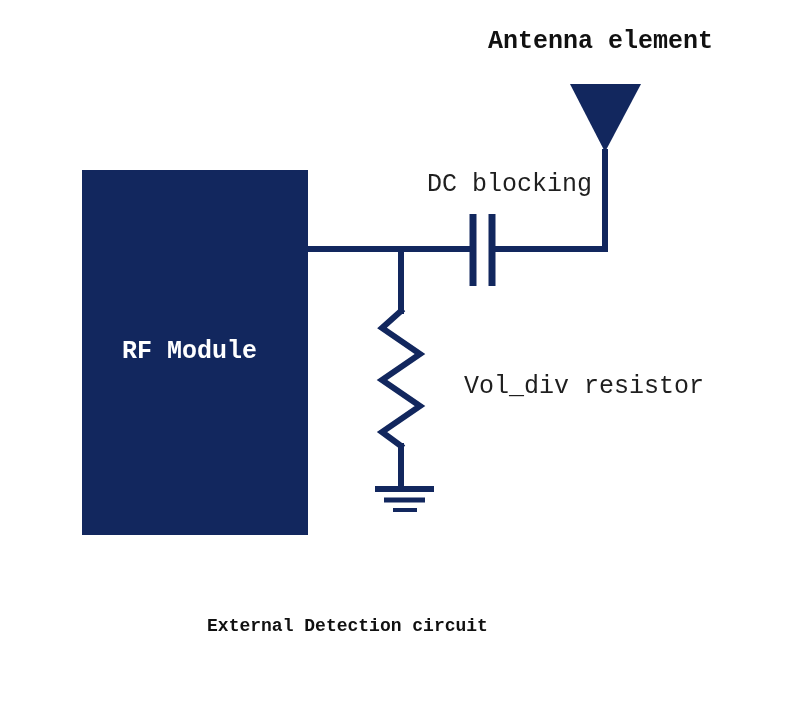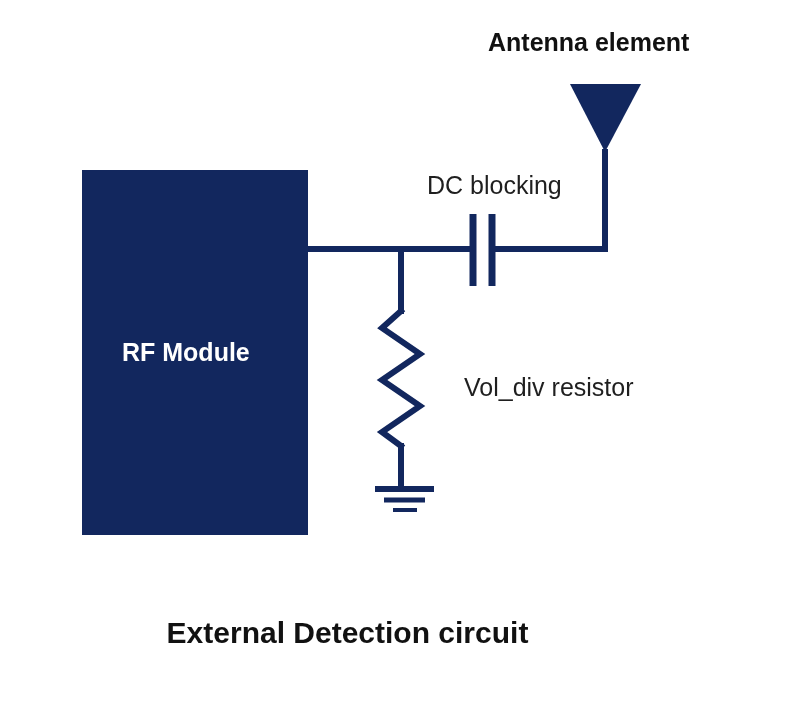--- a/index.html
+++ b/index.html
@@ -5,21 +5,21 @@
   :root{
     --navy:#12275e;
     --ink:#1f1f1f;
   }
   html,body{margin:0;padding:0;background:#ffffff;}
   .canvas{
     position:relative;
     width:720px;
     height:708px;
     background:#ffffff;
-    font-family:Liberation Sans, sans-serif;
+    font-family:Liberation Mono, monospace;
     overflow:hidden;
   }
   .circuit-svg{
     position:absolute;
     left:0; top:0;
     width:800px; height:708px;
   }
   .wire{
     stroke:var(--navy);
     stroke-width:6;
@@ -50,21 +50,21 @@
     white-space:nowrap;
   }
   .label.bold{font-weight:bold;color:#111111;}
   .label.on-navy{color:#ffffff;font-weight:bold;}
   .caption{
     position:absolute;
     left:0;
     right:25px;
     top:616px;
     text-align:center;
-    font-size:30px;
+    font-size:18px;
     font-weight:bold;
     color:#111111;
     white-space:nowrap;
   }
 </style>
 </head>
 <body>
 
 <div class="canvas">
 

